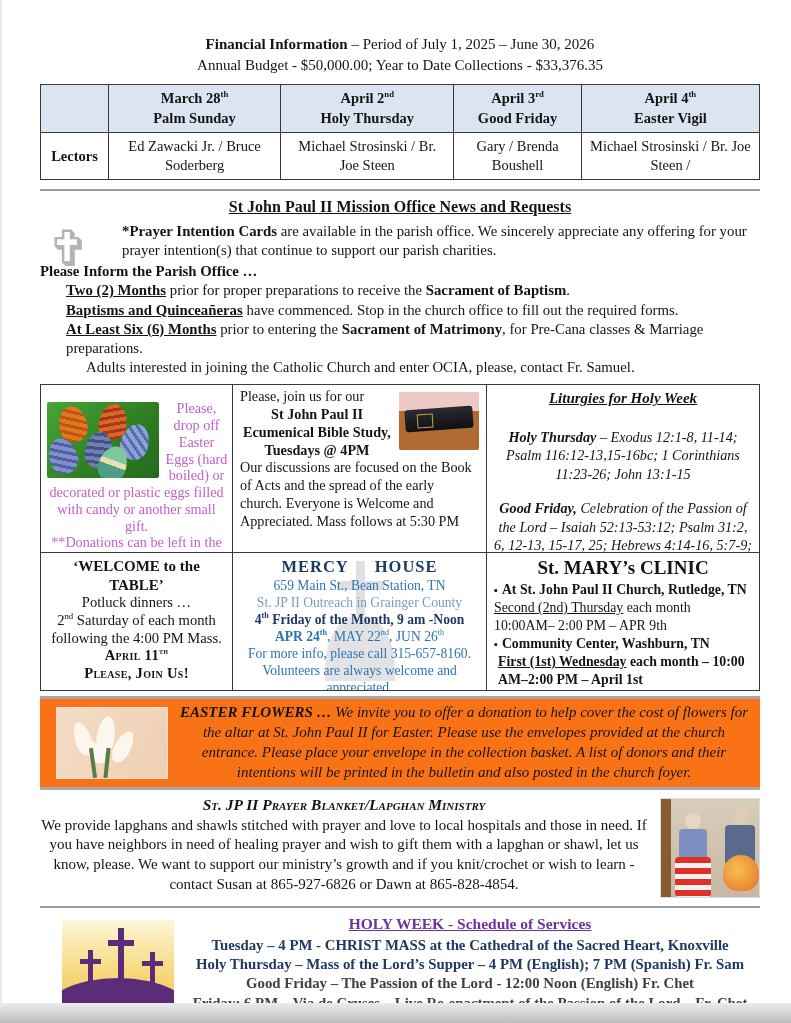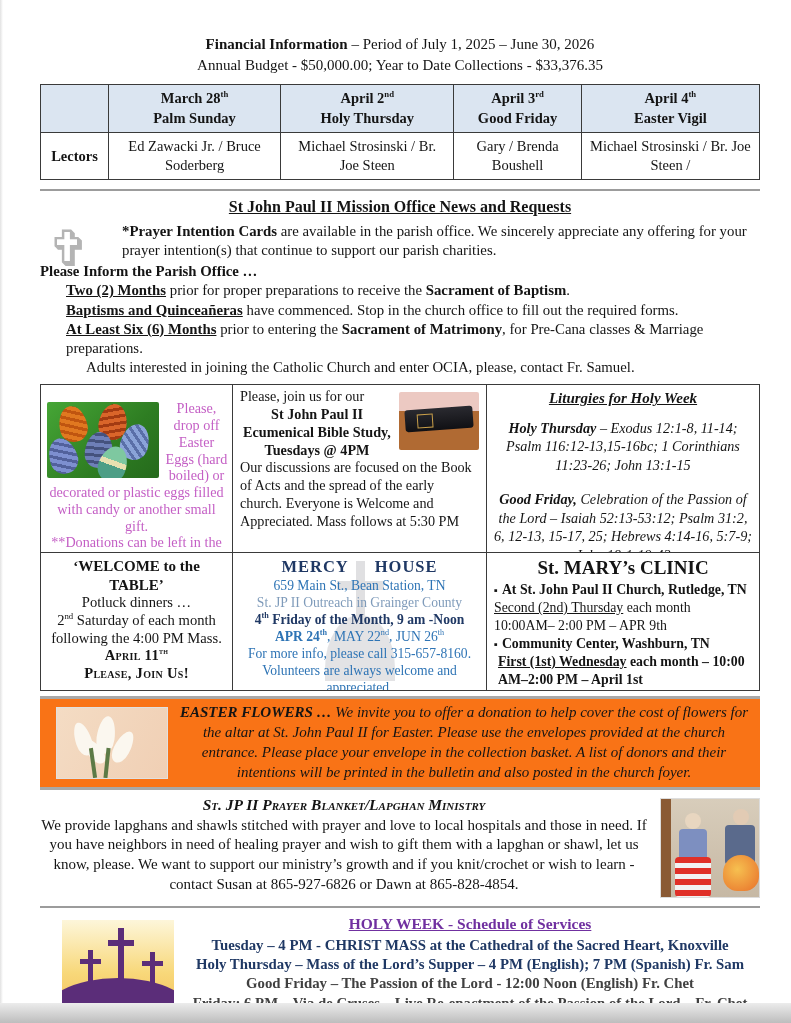--- a/index.html
+++ b/index.html
@@ -61,21 +61,21 @@
   
   .bible { font-size:14.2px; line-height:1.25; padding:3px 7px; }
   .bible-img { float:right; width:80px; height:58px; margin:4px 0 4px 5px; position:relative; background:linear-gradient(#ecc9c2 0 32%,#b06a33 32% 100%); border-radius:2px; overflow:hidden; }
   .bible-book { position:absolute; left:6px; top:16px; width:68px; height:22px; background:linear-gradient(#2a2a30,#101014); border-radius:3px; transform:rotate(-4deg); }
   .bible-book::after { content:""; position:absolute; left:12px; top:5px; width:14px; height:12px; border:1px solid #caa04a; }
   .bible-c { text-align:center; font-weight:bold; }
   .bible-body { text-align:left; }
 
   
   .lit { font-style:italic; font-size:14.2px; line-height:1.3; text-align:center; padding:4px 6px; }
-  .lit-title { font-weight:bold; text-decoration:underline; font-size:15px; margin-bottom:10px; }
+  .lit-title { font-weight:bold; text-decoration:underline; font-size:15px; margin-bottom:19px; }
   .lit p { margin-bottom:2px; }
   .lit .gap { height:14px; }
 
   
   .welcome { text-align:center; font-size:14.6px; line-height:1.22; padding:4px 5px; }
   .welcome .title { font-weight:bold; font-size:15px; }
   .sc { font-variant:small-caps; font-weight:bold; letter-spacing:0.3px; }
 
   
   .mercy { position:relative; text-align:center; font-size:13.6px; line-height:1.25; padding:4px 6px; color:#2e74b5; }

